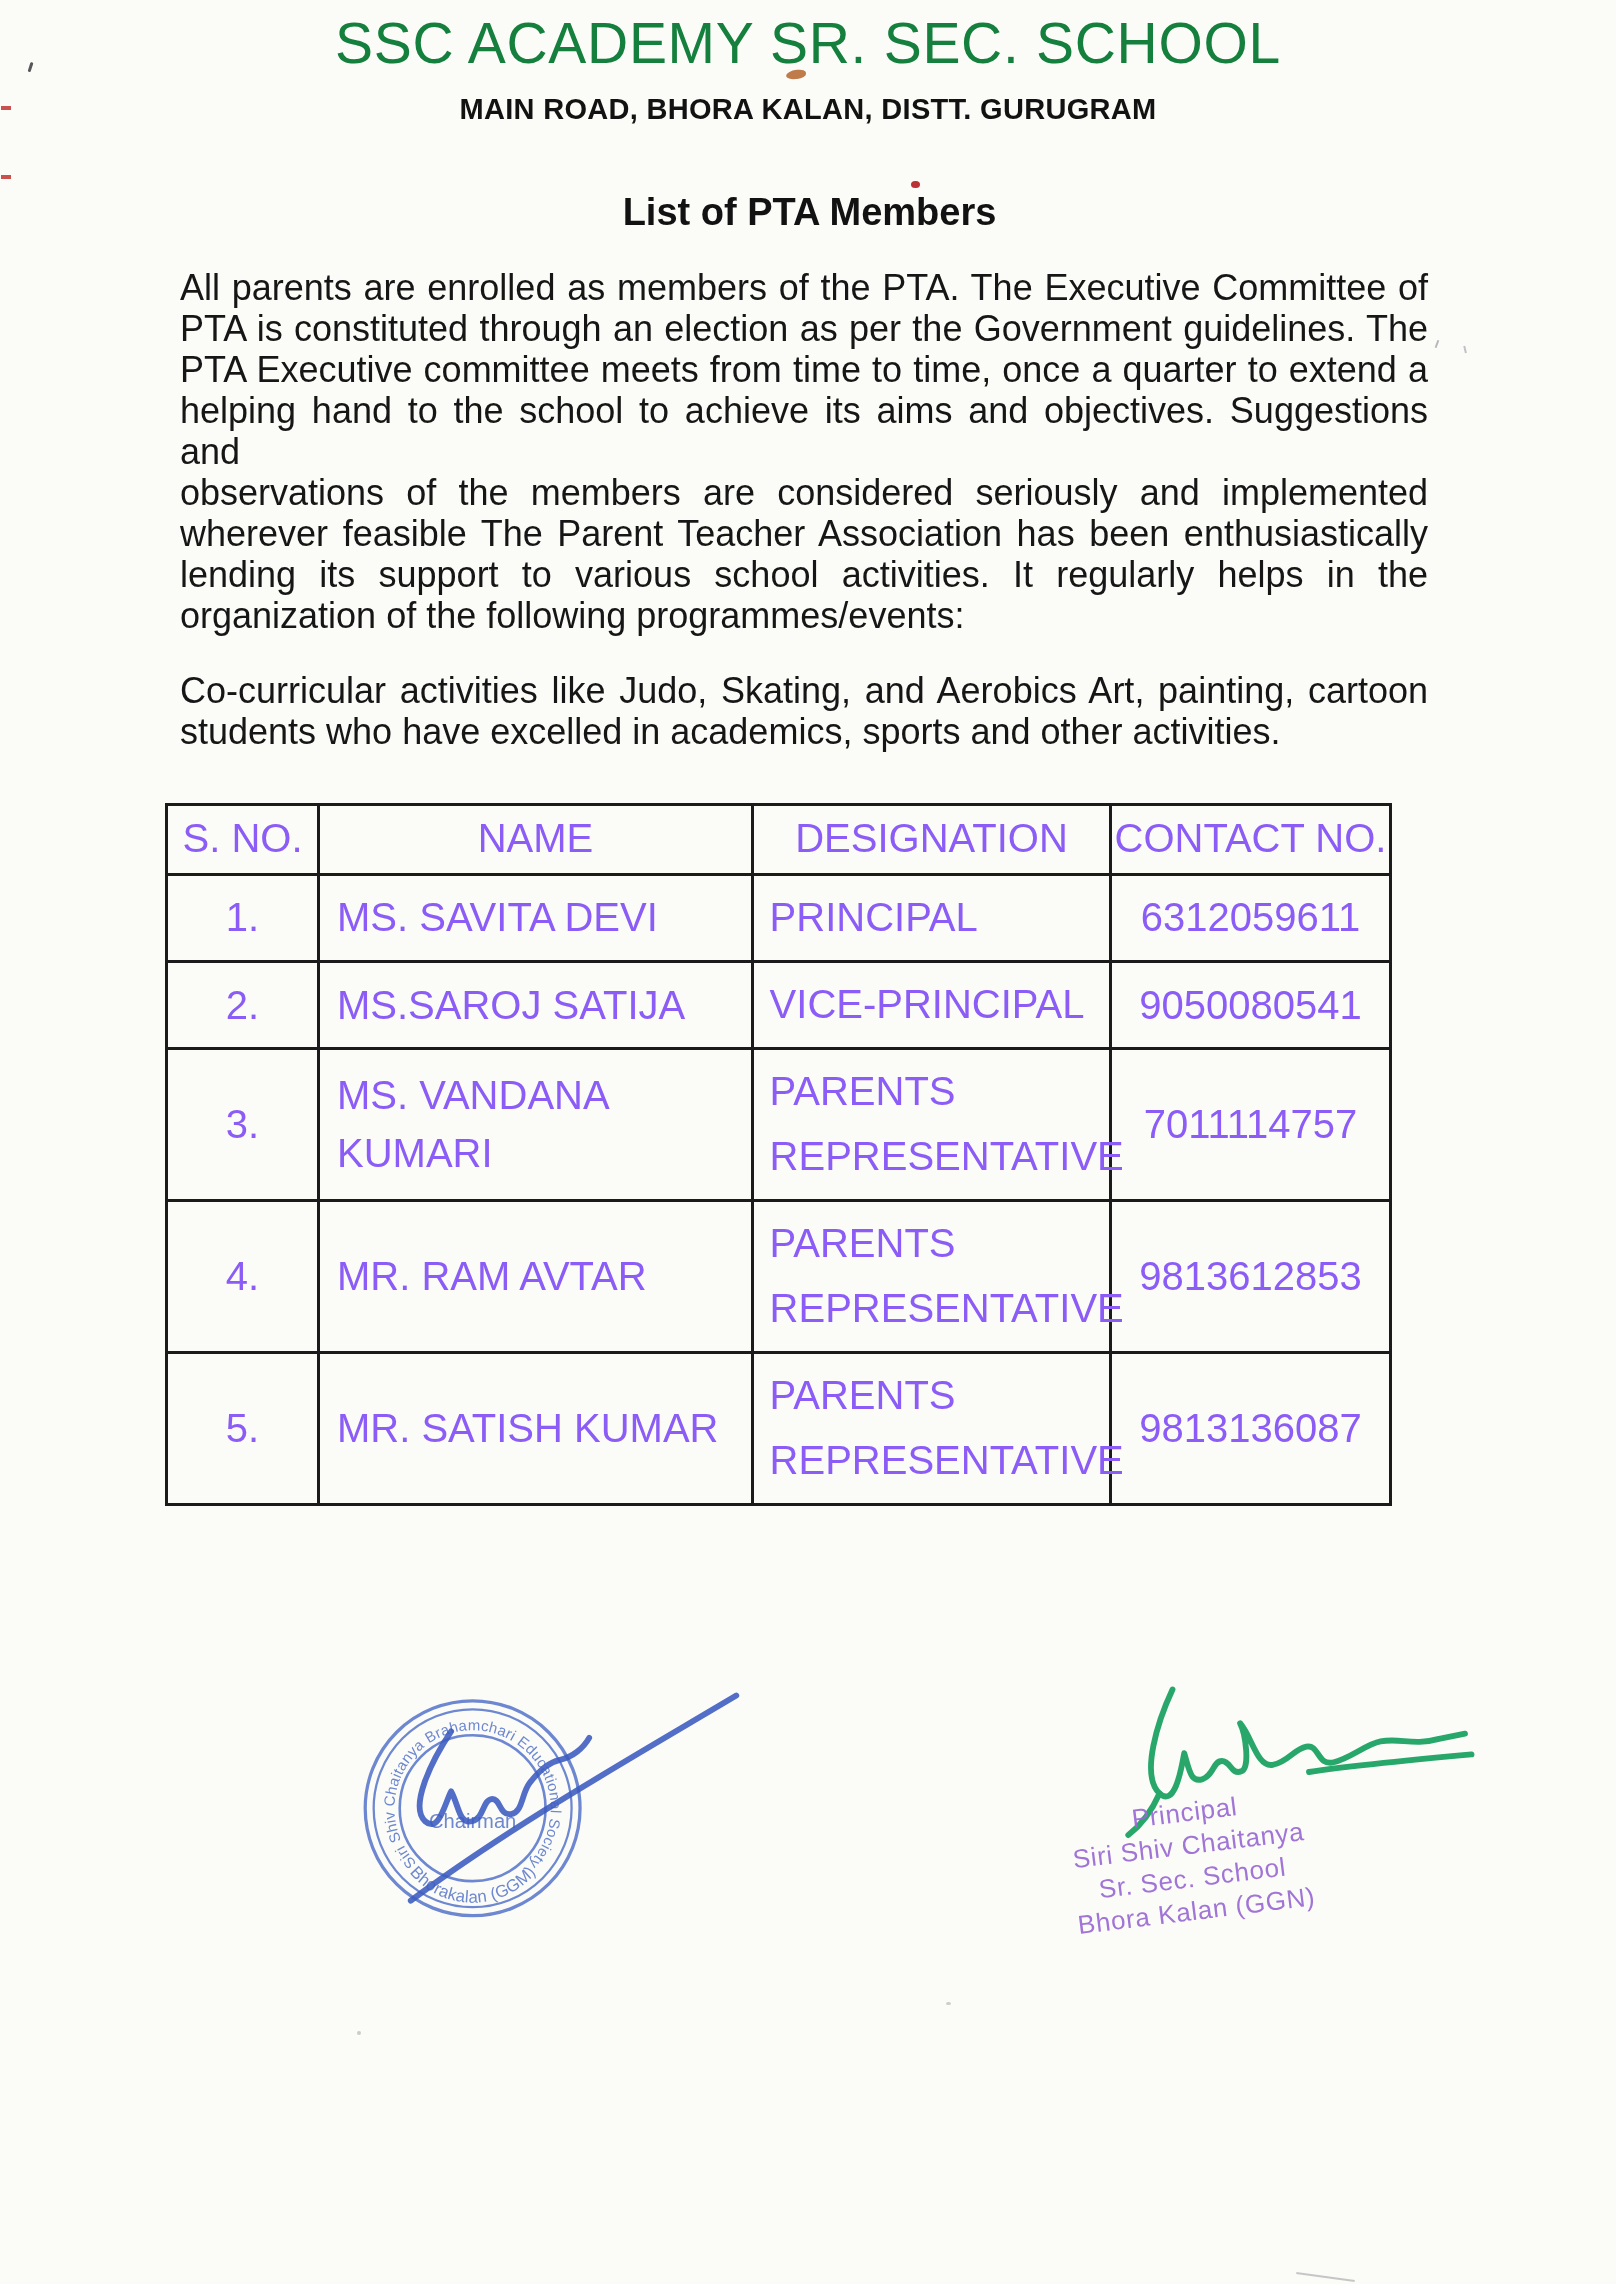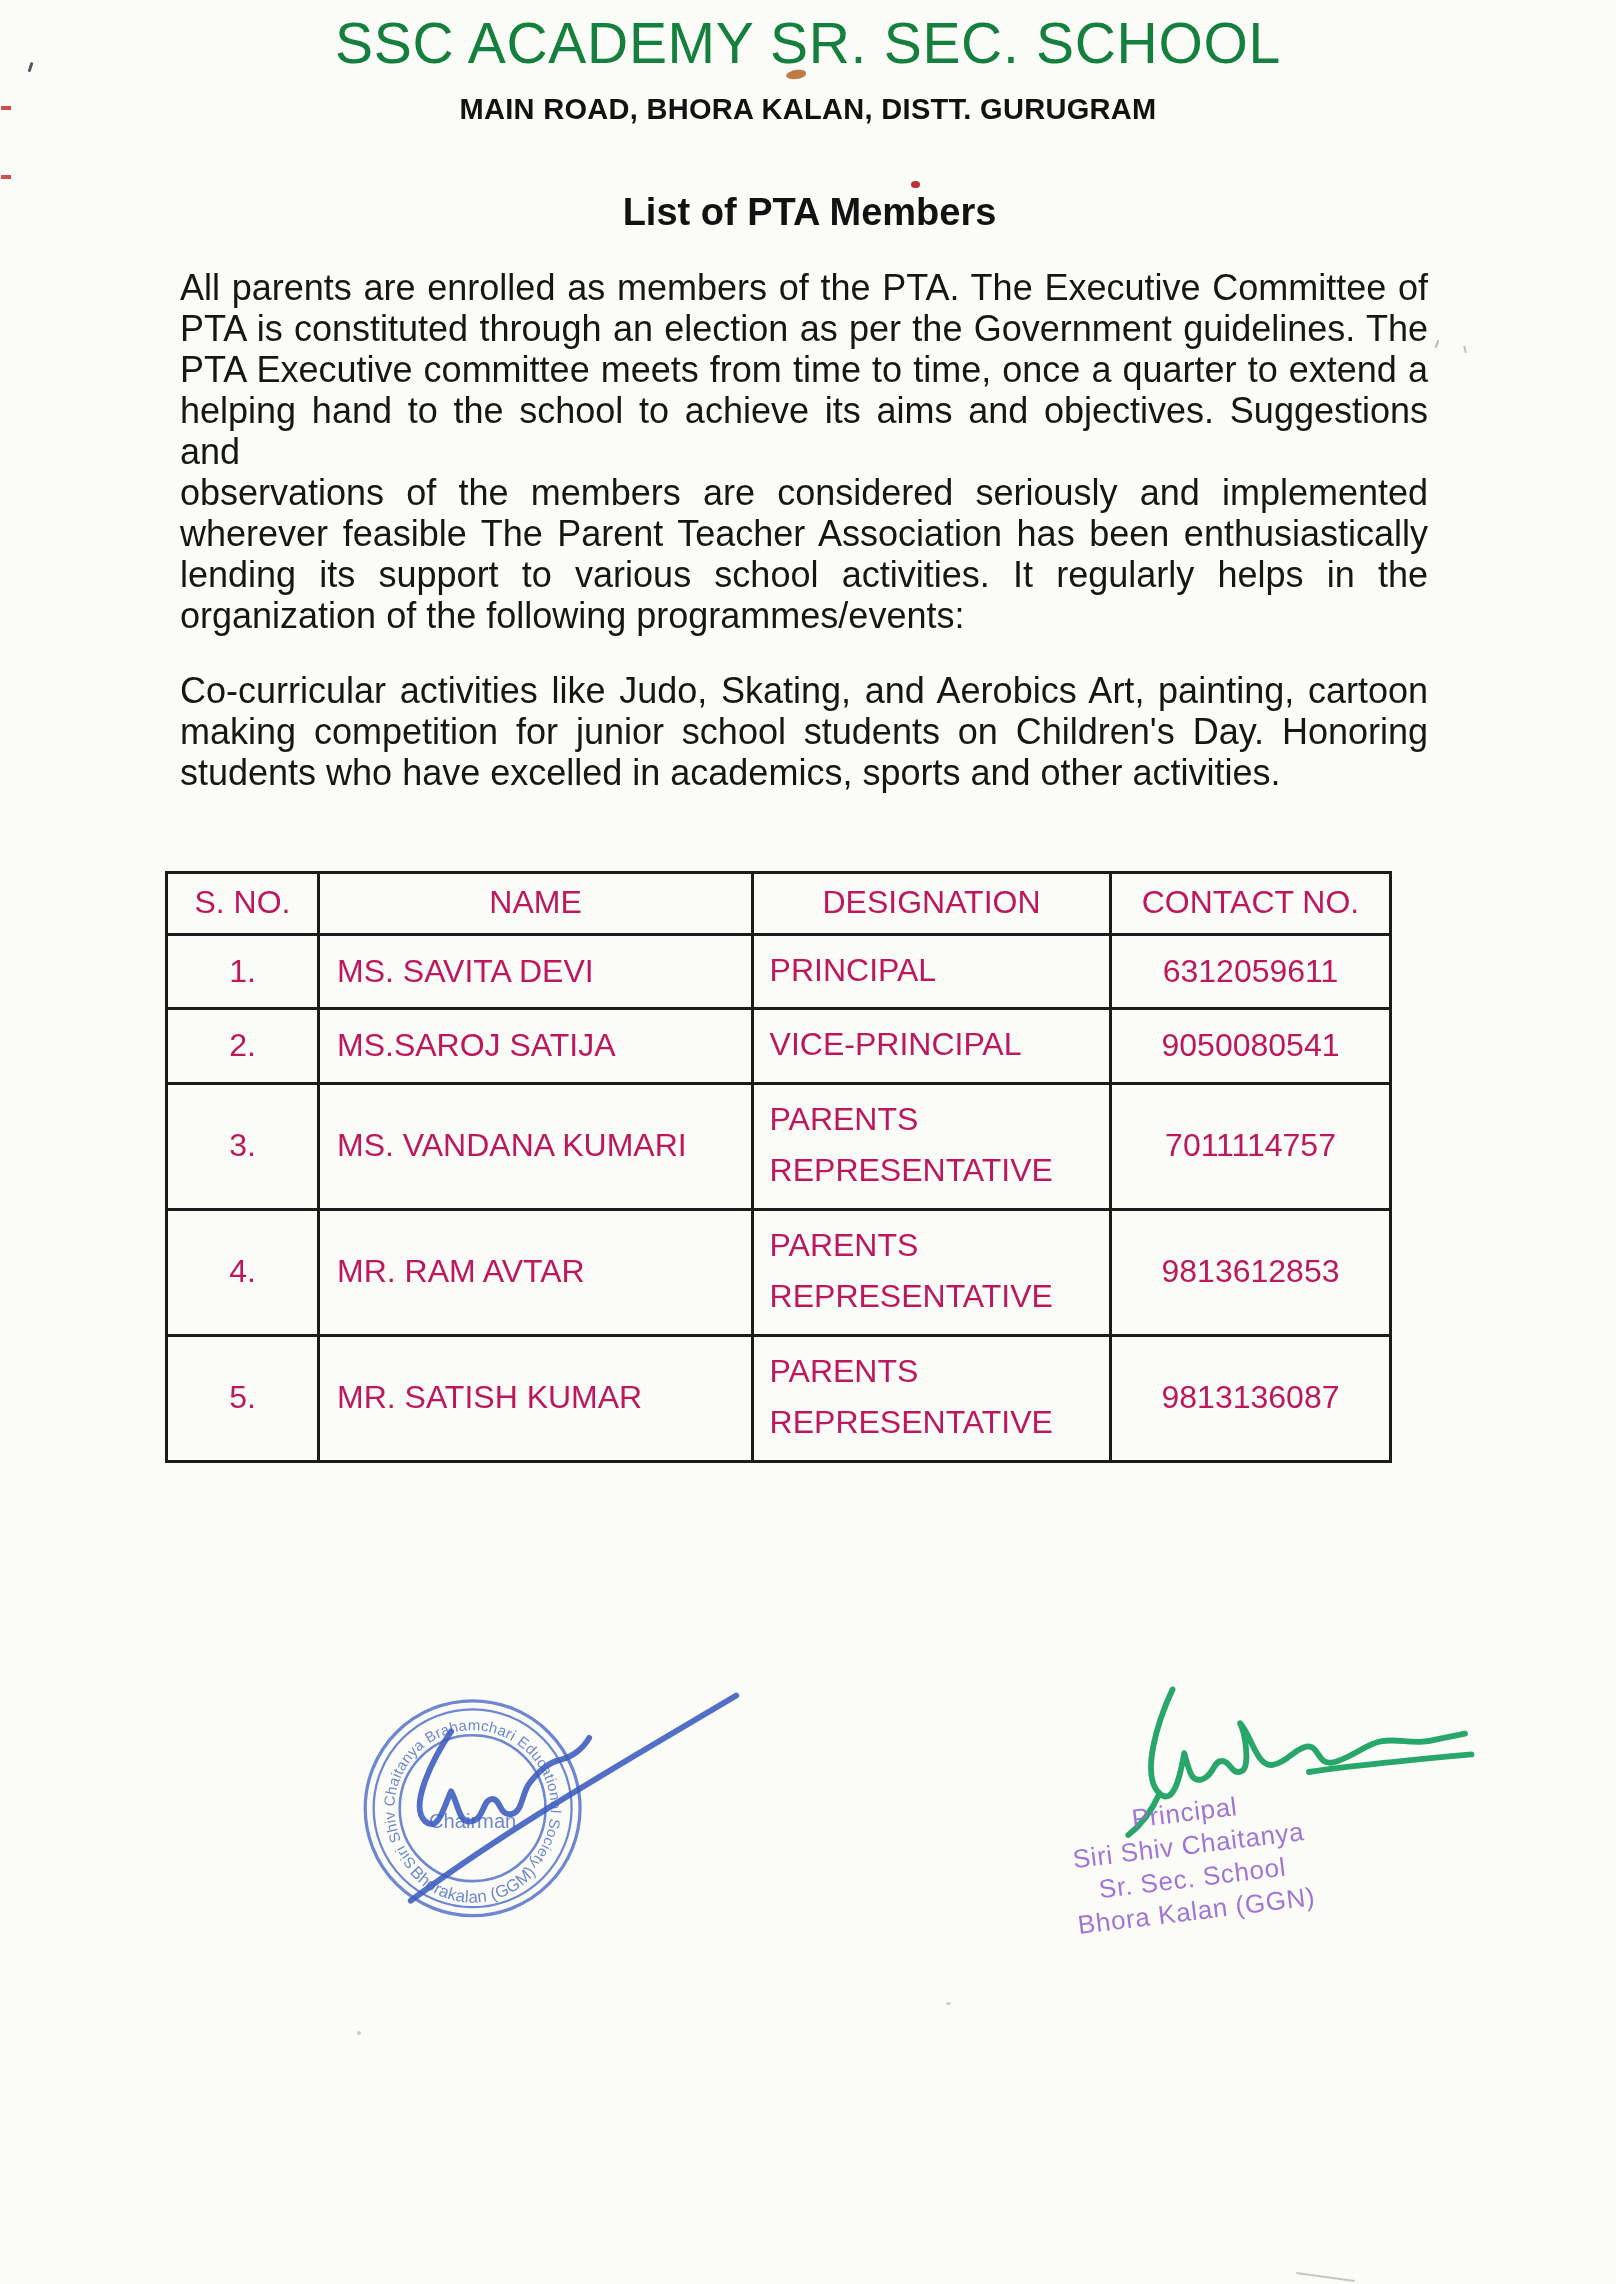--- a/index.html
+++ b/index.html
@@ -34,26 +34,26 @@
   }
 
   
   .paras { width: 1248px; margin: 33px 0 0 180px; }
   .para { font-size: 36px; line-height: 41px; margin: 0 0 34px 0; }
   .para-line { text-align: justify; text-align-last: justify; white-space: normal; }
   .para .para-line:last-child { text-align-last: left; }
 
   
   .pta-table {
-    margin: 78px 0 0 165px;
+    margin: 51px 0 0 165px;
     border-collapse: collapse;
     table-layout: fixed;
     width: 1223px;
-    font-size: 32px;
-    color: #be185d;
+    font-size: 40px;
+    color: #8b5cf6;
   }
   .pta-table th, .pta-table td { border: 3.3px solid #1b1b1b; }
   .pta-table th {
     font-weight: 400; text-align: center;
     padding: 10.4px 0 11.7px 0;
   }
   .pta-table td { padding: 9px 0 10.4px 0; line-height: 1.45; }
   .cell-sno { text-align: center; }
   .cell-name { text-align: left; padding-left: 17px !important; }
   .cell-designation { text-align: left; padding-left: 15.6px !important; line-height: 1.62 !important; }
@@ -107,21 +107,20 @@
         <div class="para-line">PTA Executive committee meets from time to time, once a quarter to extend a</div>
         <div class="para-line">helping hand to the school to achieve its aims and objectives. Suggestions and</div>
         <div class="para-line">observations of the members are considered seriously and implemented</div>
         <div class="para-line">wherever feasible The Parent Teacher Association has been enthusiastically</div>
         <div class="para-line">lending its support to various school activities. It regularly helps in the</div>
         <div class="para-line">organization of the following programmes/events:</div>
       </div>
     <div class="para">
 
     <div class="para-line">Co-curricular activities like Judo, Skating, and Aerobics Art, painting, cartoon</div>
-        <div class="para-line">making competition for junior school students on Children's Day. Honoring</div>
         <div class="para-line">students who have excelled in academics, sports and other activities.</div>
       </div>
   </div>
 
   <table class="pta-table">
     <colgroup>
       <col class="col-sno">
         <col class="col-name">
         <col class="col-designation">
         <col class="col-contact">

